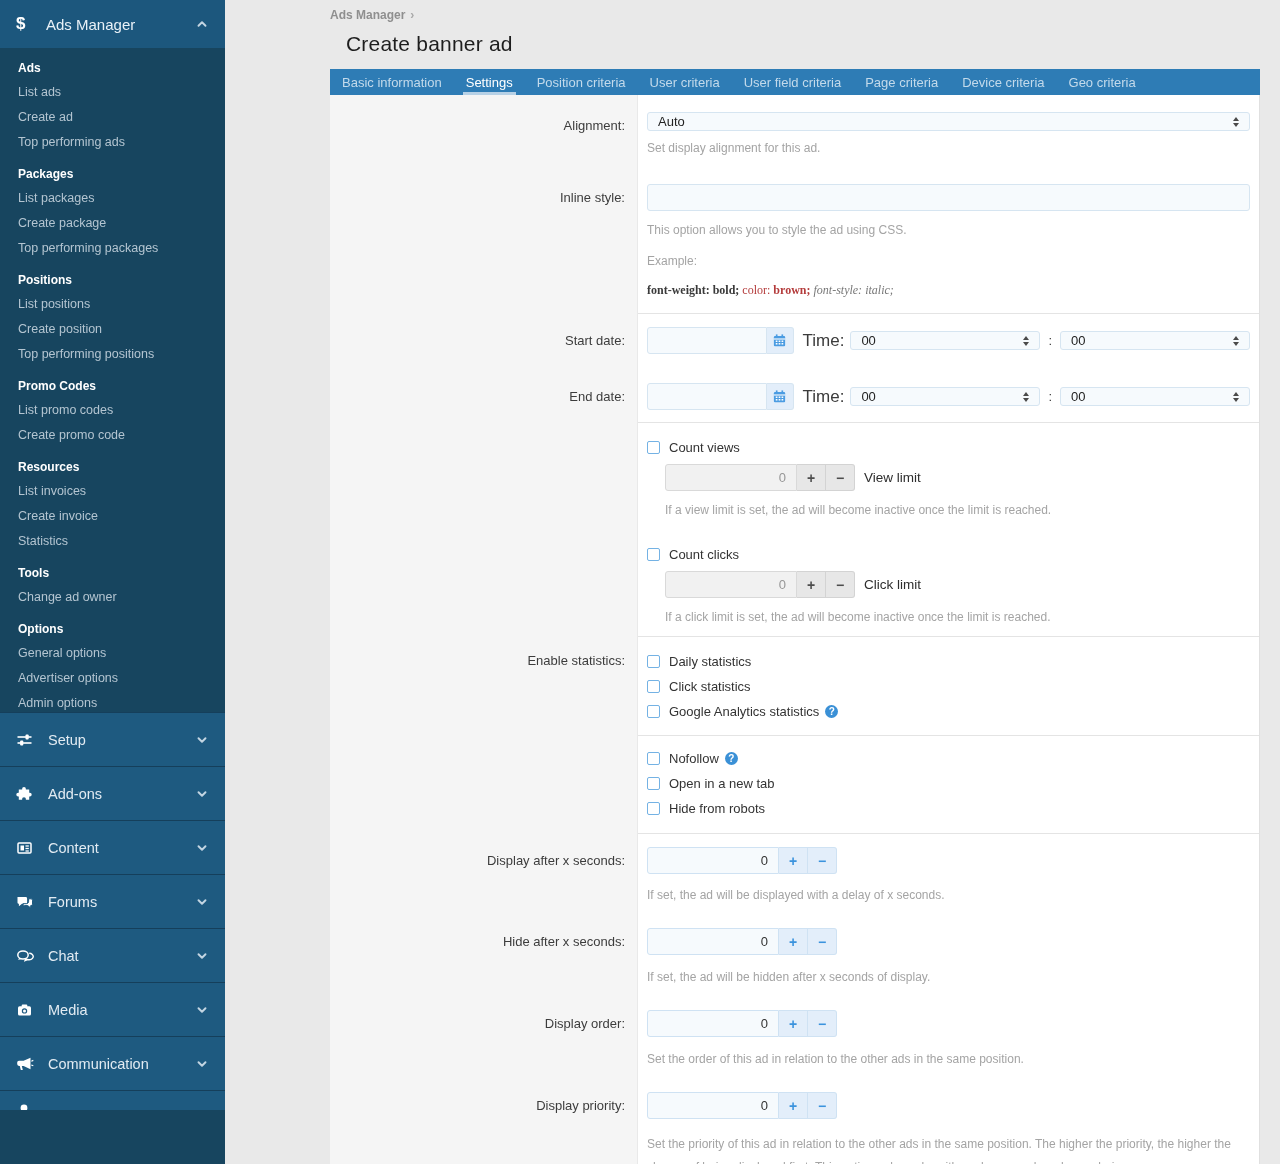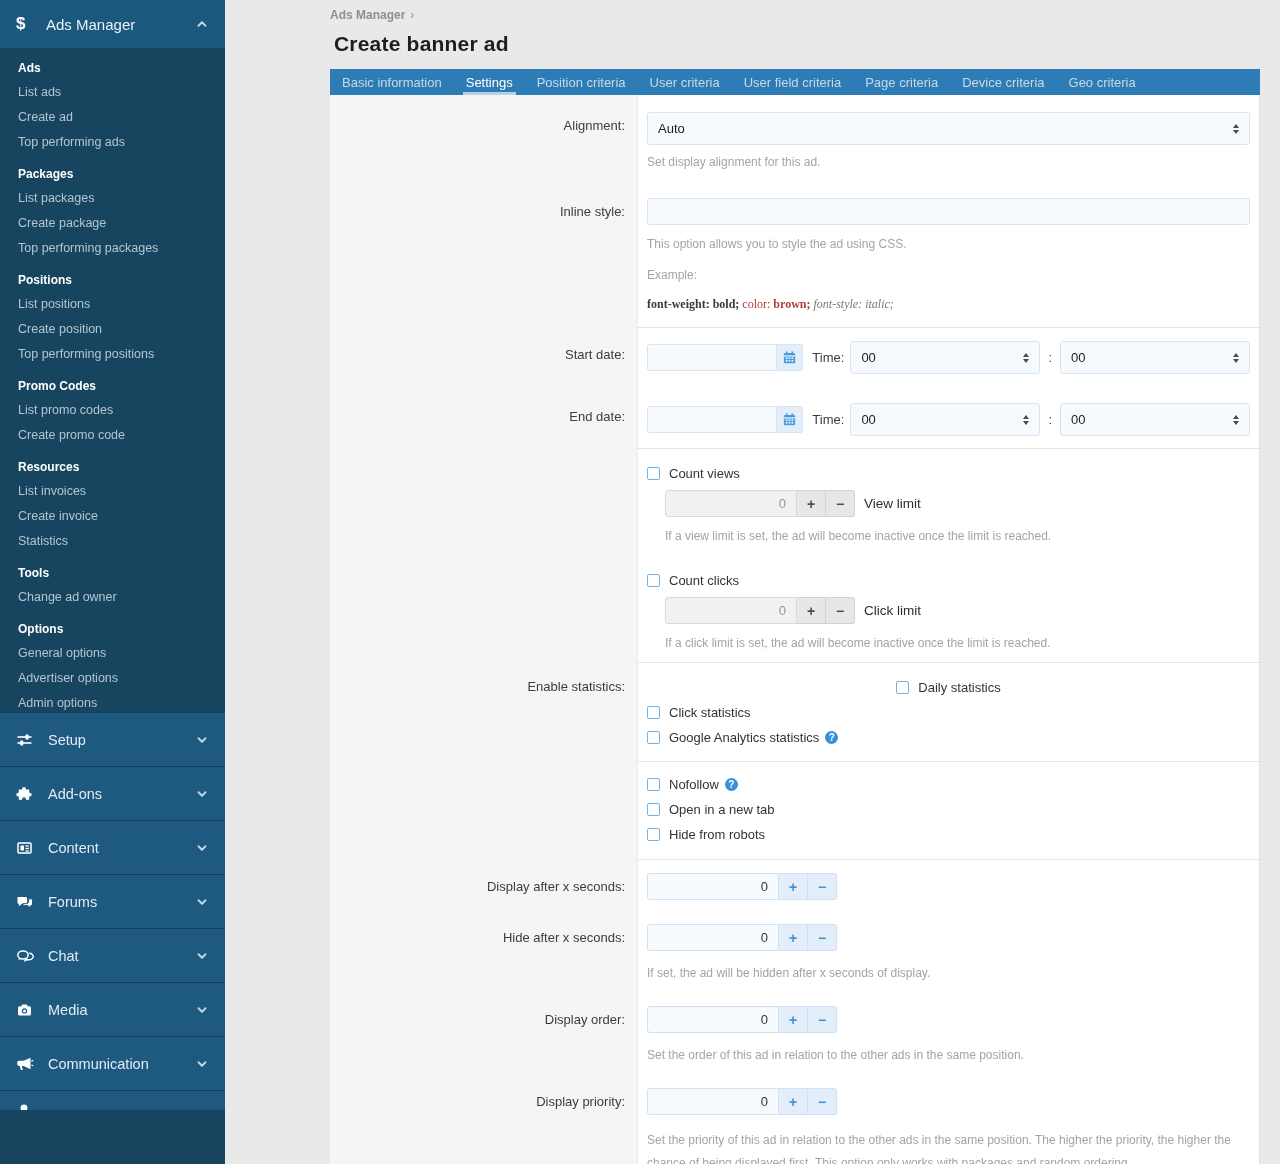--- a/index.html
+++ b/index.html
@@ -21,53 +21,53 @@
   .sb-link { color:#b4c5d1; font-size:12.5px; padding:5.5px 18px; cursor:pointer; }
   .sb-acc { height:54px; background:#1e5a80; border-top:1px solid #153f5b; display:flex; align-items:center; padding:0 16px; cursor:pointer; }
   .sb-acc .acc-icon { width:20px; height:16px; color:#fff; flex:0 0 20px; }
   .sb-acc .acc-label { color:#e2ebf2; font-size:14.5px; margin-left:12px; }
   .sb-acc.partial { height:20px; align-items:flex-start; overflow:hidden; }
   .sb-acc.partial .acc-icon { margin-top:12px; }
   
   .main { position:absolute; left:330px; top:0; width:930px; }
   .breadcrumb { padding-top:8px; font-size:12px; font-weight:bold; color:#8f8f8f; }
   .breadcrumb .sep { color:#a9a9a9; margin-left:5px; }
-  .page-title { font-size:21px; color:#1e1e1e; font-weight:bold; margin:10px 4px 13px; letter-spacing:.2px; }
+  .page-title { font-size:21px; color:#1e1e1e; font-weight:normal; margin:10px 16px 13px; letter-spacing:.2px; }
   .tabs { height:26px; background:#2e7cb5; display:flex; font-size:13px; }
   .tab { padding:0 12px; display:flex; align-items:center; color:#c3daeb; cursor:pointer; position:relative; white-space:nowrap; }
   .tab.active { color:#ffffff; }
   .tab.active::after { content:""; position:absolute; left:9px; right:9px; bottom:0; height:3px; background:#b7d1e6; }
   
   .form { position:relative; background:#fff; border-right:1px solid #e0e0e0; }
   .form::before { content:""; position:absolute; left:0; top:0; bottom:0; width:307px; background:#f5f5f5; border-right:1px solid #e9e9e9; }
   .sec { position:relative; }
   .sec.bline { border-bottom:1px solid transparent; }
   .sec.bline::after { content:""; position:absolute; left:308px; right:0; bottom:-1px; height:1px; background:#e4e4e4; }
   .row { display:flex; position:relative; }
   .lab { flex:0 0 307px; width:307px; text-align:right; padding-right:12px; font-size:13px; color:#3c3c3c; line-height:27px; }
   .lab.top { line-height:14px; padding-top:0; }
   .fld { flex:1; padding-left:10px; padding-right:9px; min-width:0; }
   .help { font-size:12px; color:#a4a4a4; line-height:17px; }
   
-  .sel { height:33px; background:#f6fafd; border:1px solid #d6e5f1; border-radius:3px; display:flex; align-items:center; padding:0 10px; font-size:13px; color:#222; cursor:pointer; }
+  .sel { height:19px; background:#f6fafd; border:1px solid #d6e5f1; border-radius:3px; display:flex; align-items:center; padding:0 10px; font-size:13px; color:#222; cursor:pointer; }
   .updown { margin-left:auto; display:flex; flex-direction:column; gap:2px; }
   .tri-up { width:0; height:0; border-left:3.5px solid transparent; border-right:3.5px solid transparent; border-bottom:4px solid #4a4a4a; }
   .tri-dn { width:0; height:0; border-left:3.5px solid transparent; border-right:3.5px solid transparent; border-top:4px solid #4a4a4a; }
   .txt { width:100%; height:27px; background:#f6fafd; border:1px solid #d6e5f1; border-radius:3px; padding:0 10px; font-size:13px; color:#222; font-family:"Liberation Sans", sans-serif; }
   .code { font-family:Liberation Serif, serif; font-size:12px; color:#555; }
   .code .k { font-weight:bold; color:#3a3a3a; }
   .code .r { color:#b43c3c; }
   .code .rb { color:#b43c3c; font-weight:bold; }
   .code .it { font-style:italic; color:#777; }
   
   .dtrow { display:flex; align-items:center; }
   .dategrp { display:flex; width:166px; }
   .dategrp .txt { border-radius:3px 0 0 3px; }
   .calbtn { width:33px; height:27px; background:#e3eefa; border:1px solid #d6e5f1; border-left:none; border-radius:0 3px 3px 0; display:flex; align-items:center; justify-content:center; cursor:pointer; }
-  .tlabel { font-size:13px; color:#3c3c3c; margin:0 6px 0 9px; }
+  .tlabel { font-size:17px; color:#3c3c3c; margin:0 6px 0 9px; }
   .tsel { width:190px; flex:0 0 190px; }
   .colon { font-size:13px; color:#3c3c3c; margin:0 8px; }
   
   .cbrow { display:flex; align-items:center; font-size:13px; color:#333; }
   .cb { width:13px; height:13px; border:1px solid #74b2e4; border-radius:2px; background:#fff; margin-right:9px; flex:0 0 13px; cursor:pointer; }
   .qicon { width:13px; height:13px; border-radius:50%; background:#3a90d6; color:#fff; font-size:10px; font-weight:bold; display:inline-flex; align-items:center; justify-content:center; margin-left:6px; }
   
   .spin { display:flex; width:190px; }
   .spin input { flex:1; min-width:0; height:27px; text-align:right; padding:0 10px; font-size:13px; border:1px solid #cfe2f3; background:#f6fafd; border-radius:3px 0 0 3px; color:#333; font-family:"Liberation Sans", sans-serif; }
   .spin .sbtn { width:29px; flex:0 0 29px; height:27px; border:1px solid #cfe2f3; border-left:none; background:#e3eefa; color:#3b93dd; font-weight:bold; font-size:14px; display:flex; align-items:center; justify-content:center; cursor:pointer; }
@@ -407,21 +407,21 @@
         </div>
         <div class="help" style="margin-top:11px; margin-left:18px;">If a click limit is set, the ad will become inactive once the limit is reached.</div>
       </div>
         </div>
     </div>
 
     <div class="sec bline" style="padding:17px 0 16px;">
       <div class="row">
         <div class="lab top">Enable statistics:</div>
         <div class="fld">
-          <div class="cbrow" style="margin-bottom:10px;justify-content:center;">
+          <div class="cbrow" style="margin-bottom:10px;">
               <span class="cb"></span>
               <span>Daily statistics</span>
             </div>
           <div class="cbrow" style="margin-bottom:10px;">
               <span class="cb"></span>
               <span>Click statistics</span>
             </div>
           <div class="cbrow">
               <span class="cb"></span>
               <span>Google Analytics statistics</span>
@@ -454,20 +454,21 @@
 
     <div class="sec" style="padding:13px 0 9px;">
       <div class="row">
         <div class="lab">Display after x seconds:</div>
         <div class="fld">
           <div class="spin">
             <input type="text" value="0" style="">
             <span class="sbtn">+</span>
             <span class="sbtn">−</span>
           </div>
+          <div class="help" style="margin-top:13px;">If set, the ad will be displayed with a delay of x seconds.</div>
         </div>
       </div>
       <div class="row" style="margin-top:24px;">
         <div class="lab">Hide after x seconds:</div>
         <div class="fld">
           <div class="spin">
             <input type="text" value="0" style="">
             <span class="sbtn">+</span>
             <span class="sbtn">−</span>
           </div>

